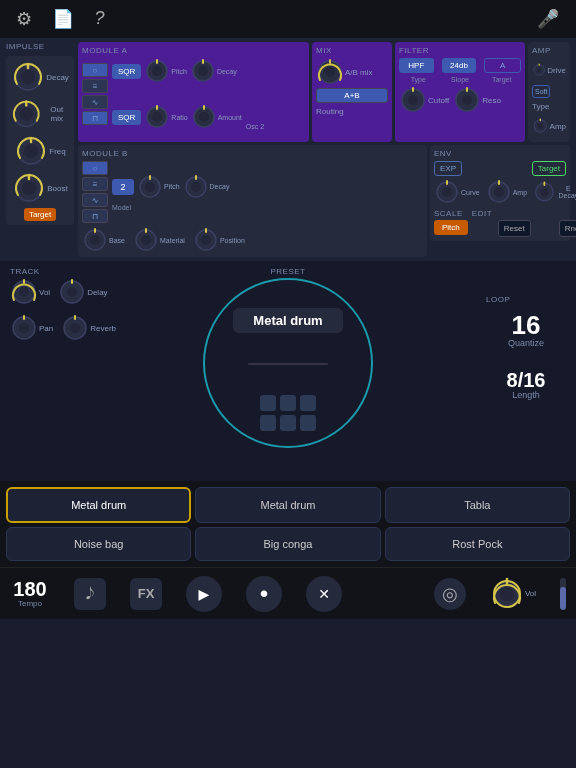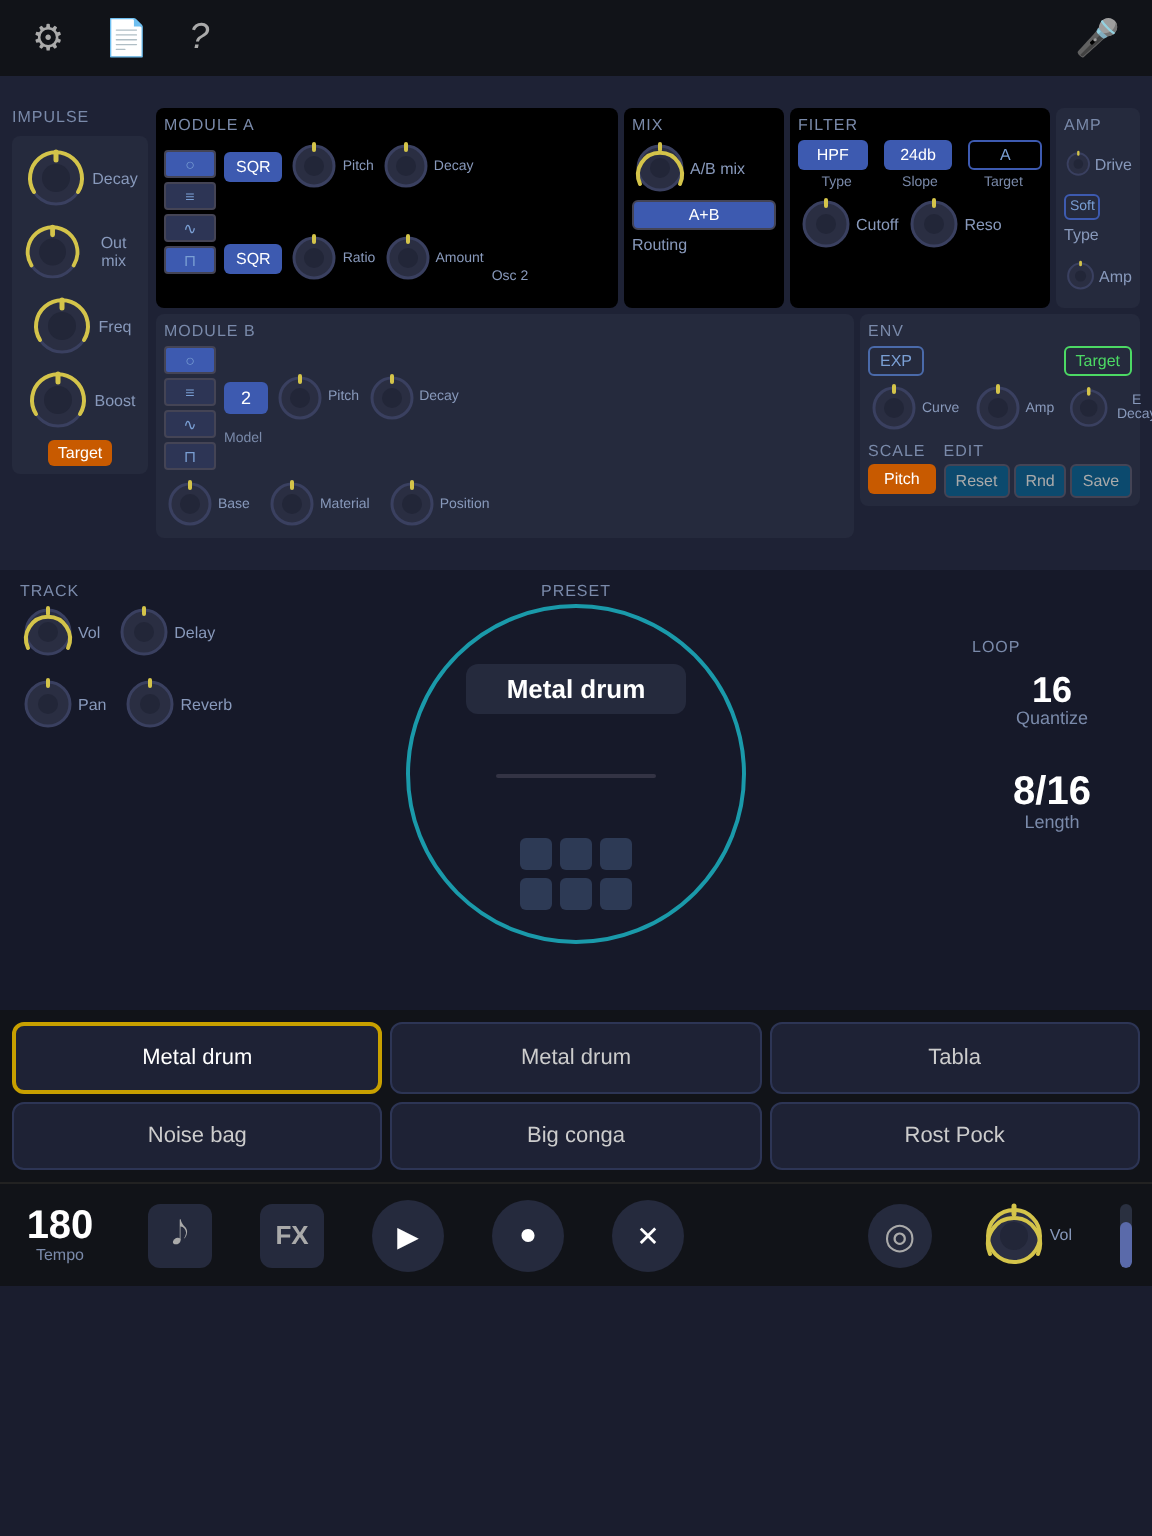--- a/index.html
+++ b/index.html
@@ -20,21 +20,21 @@
       display: flex;
       align-items: center;
       justify-content: space-between;
       padding: 0 16px;
     }
     .top-bar-icon { font-size: 18px; color: #aaa; }
 
     
     .synth-section {
       background: #1e2235;
-      padding: 16px 6px;
+      padding: 4px 6px;
       display: flex;
       gap: 4px;
       justify-content: space-between;
     }
 
     
     .left-col {
       display: flex;
       flex-direction: column;
       gap: 3px;
@@ -73,21 +73,21 @@
       flex-direction: column;
       gap: 3px;
     }
 
     .module-row {
       display: flex;
       gap: 3px;
     }
 
     .module-panel {
-      background: #000000;
+      background: #4c1d95;
       border-radius: 4px;
       padding: 4px;
     }
 
     .module-a { flex: 1; }
     .mix-panel { width: 80px; }
     .filter-panel { width: 130px; }
 
     .section-header {
       font-size: 8px;
@@ -210,27 +210,28 @@
     .pitch-btn {
       background: #c85a00;
       color: #fff;
       border: none;
       border-radius: 3px;
       padding: 3px 8px;
       font-size: 8px;
       cursor: pointer;
     }
     .edit-btn {
-      background: #0c4a6e;
+      background: #0f172a;
       border: 1px solid #445;
       color: #aaa;
       border-radius: 3px;
       padding: 3px 5px;
       font-size: 8px;
       cursor: pointer;
+      margin-left: 26px;
     }
 
     
     .track-section {
       background: #161929;
       padding: 6px 10px;
       display: flex;
       gap: 8px;
       height: 220px;
     }
@@ -291,21 +292,21 @@
       width: 80px;
       display: flex;
       flex-direction: column;
       gap: 6px;
       padding-top: 28px;
     }
     .loop-value {
       text-align: center;
     }
     .loop-number {
-      font-size: 18px;
+      font-size: 26px;
       font-weight: bold;
       color: #fff;
       line-height: 1;
     }
     .loop-sublabel {
       font-size: 9px;
       color: #7a8aaa;
     }
 
     

